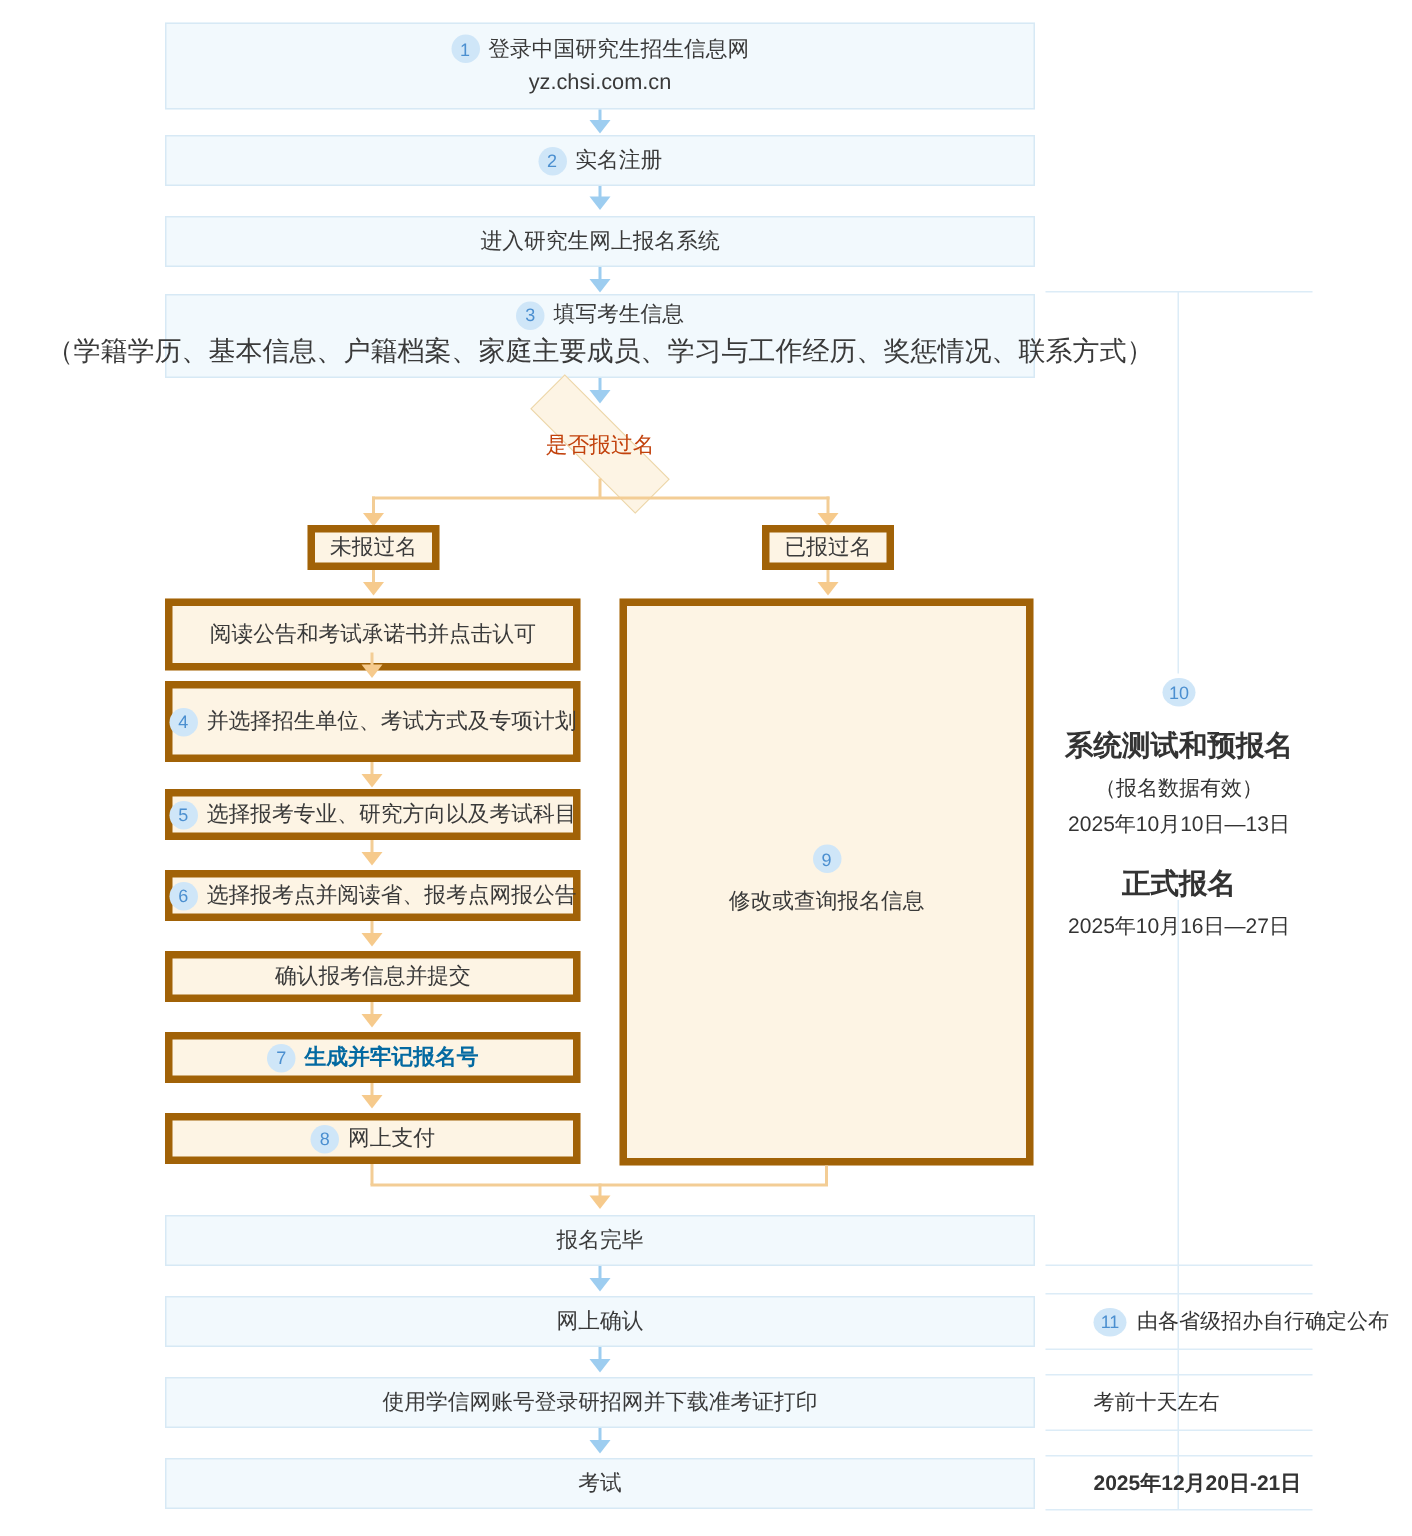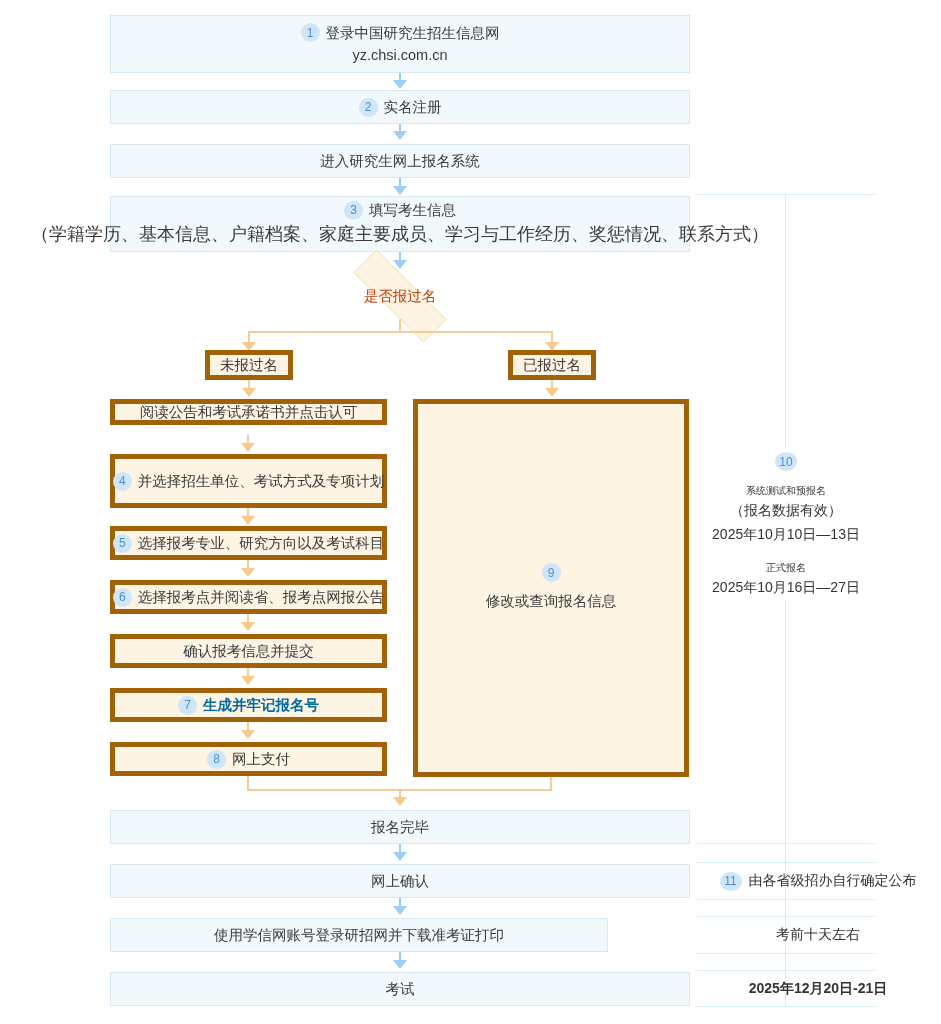--- a/index.html
+++ b/index.html
@@ -124,28 +124,28 @@
   }
   .side-text {
     position: absolute;
     text-align: center;
     font-size: 14px;
     color: #333333;
     line-height: 1.7;
     white-space: nowrap;
   }
   .side-text .strong {
-    font-weight: normal;
-    font-size: 10px;
+    font-weight: bold;
+    font-size: 19px;
   }
   .side-row {
     position: absolute;
     display: flex;
     align-items: center;
-    justify-content: center;
+    justify-content: flex-start;
     gap: 7px;
     font-size: 14px;
     color: #333333;
     white-space: nowrap;
     padding-left: 32px;
   }
 </style>
 </head>
 <body>
 
@@ -203,21 +203,21 @@
   </div>
   <div class="node orange" style="left:508px; top:350px; width:88px; height:30px;">
     <span class="line">已报过名</span>
   </div>
 
   <div class="conn orange" style="left:248px; top:380px; width:2px; height:11px;"></div>
   <div class="arrowhead orange" style="left:242px; top:388px;"></div>
   <div class="conn orange" style="left:551px; top:380px; width:2px; height:11px;"></div>
   <div class="arrowhead orange" style="left:545px; top:388px;"></div>
 
-  <div class="node orange" style="left:110px; top:399px; width:277px; height:26px;">
+  <div class="node orange" style="left:110px; top:399px; width:277px; height:48px;">
     <span class="line">阅读公告和考试承诺书并点击认可</span>
   </div>
   <div class="conn orange" style="left:247px; top:435px; width:2px; height:11px;"></div>
   <div class="arrowhead orange" style="left:241px; top:443px;"></div>
 
   <div class="node orange" style="left:110px; top:454px; width:277px; height:54px; flex-direction:row; gap:6px;">
     <span class="badge">4</span>
     <span style="display:flex; flex-direction:column;">
       <span class="line">并选择招生单位、考试方式及专项计划</span>
     </span>
@@ -281,21 +281,21 @@
   </div>
   <div class="conn" style="left:399px; top:844px; width:2px; height:11px;"></div>
   <div class="arrowhead" style="left:393px; top:852px;"></div>
 
   <div class="node blue" style="left:110px; top:864px; width:580px; height:34px;">
     <span class="line">网上确认</span>
   </div>
   <div class="conn" style="left:399px; top:898px; width:2px; height:11px;"></div>
   <div class="arrowhead" style="left:393px; top:906px;"></div>
 
-  <div class="node blue" style="left:110px; top:918px; width:498px; height:34px;">
+  <div class="node blue" style="left:110px; top:918px; width:580px; height:34px;">
     <span class="line">使用学信网账号登录研招网并下载准考证打印</span>
   </div>
   <div class="conn" style="left:399px; top:952px; width:2px; height:11px;"></div>
   <div class="arrowhead" style="left:393px; top:960px;"></div>
 
   <div class="node blue" style="left:110px; top:972px; width:580px; height:34px;">
     <span class="line">考试</span>
   </div>
 
   <div class="rule" style="left:697px; top:194px; width:178px; height:1px;"></div>

